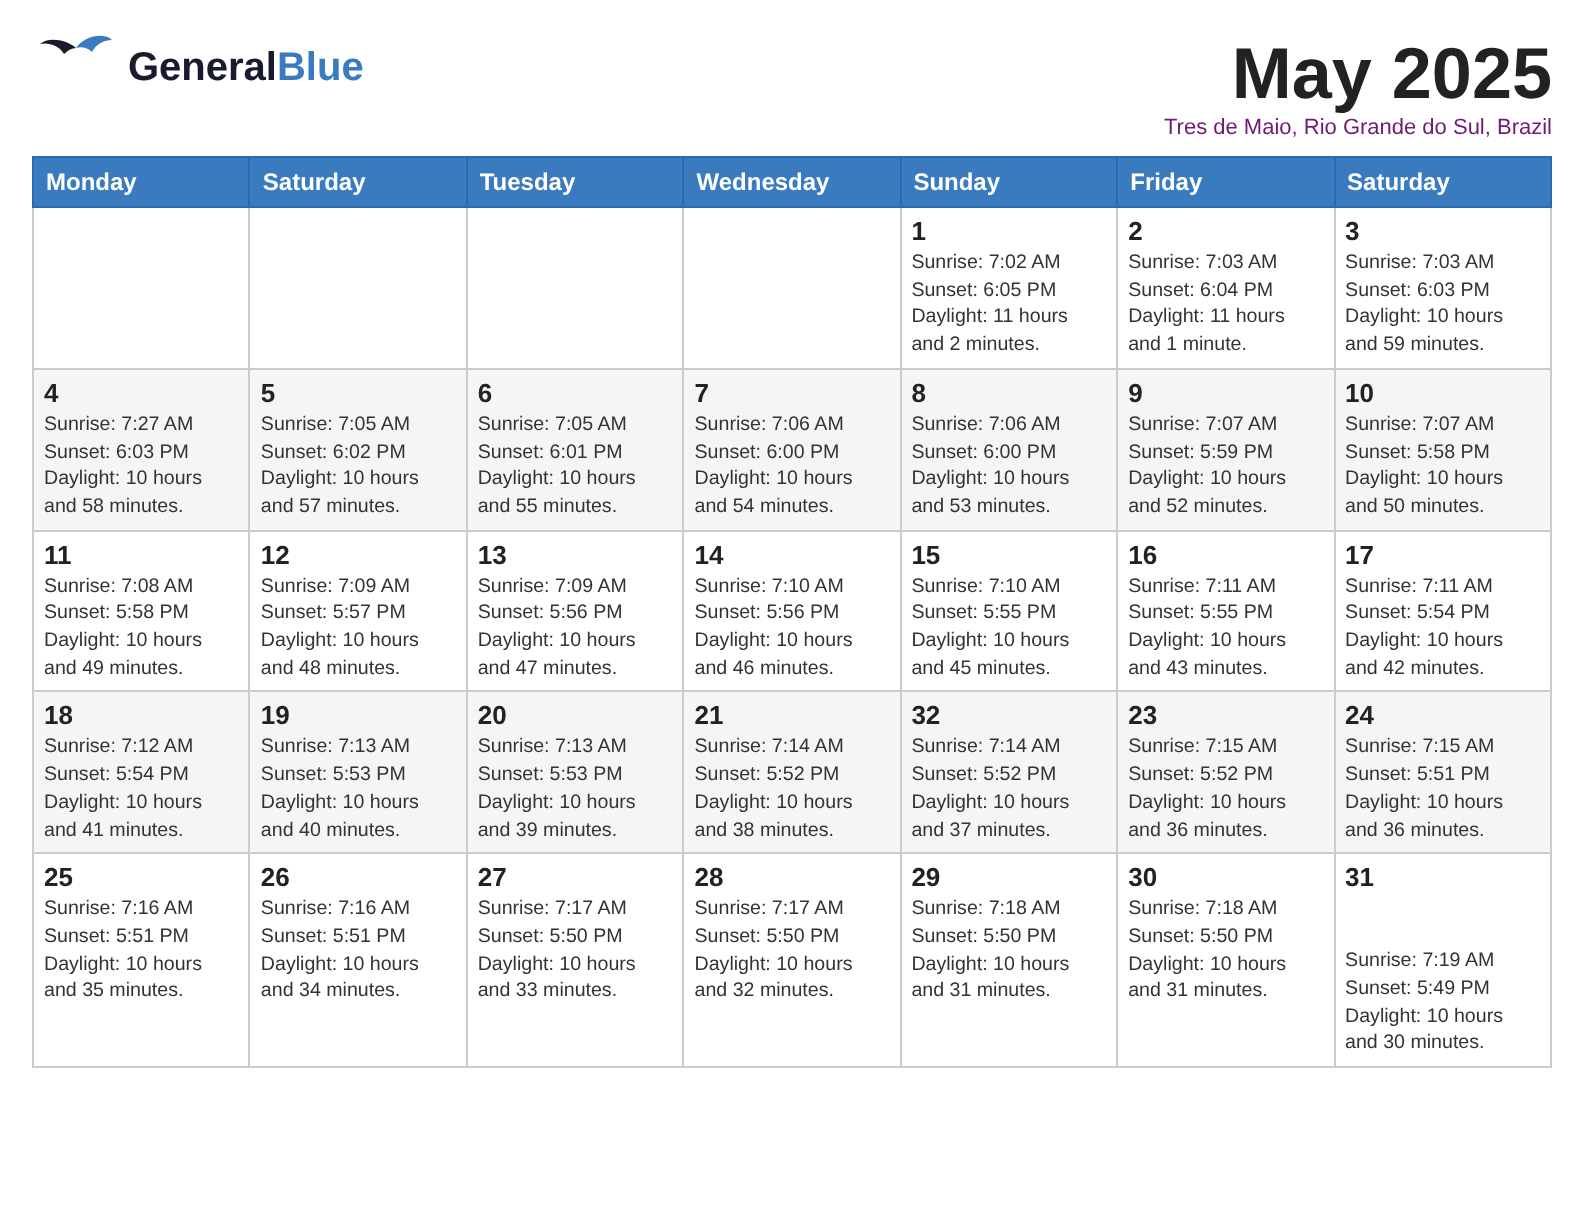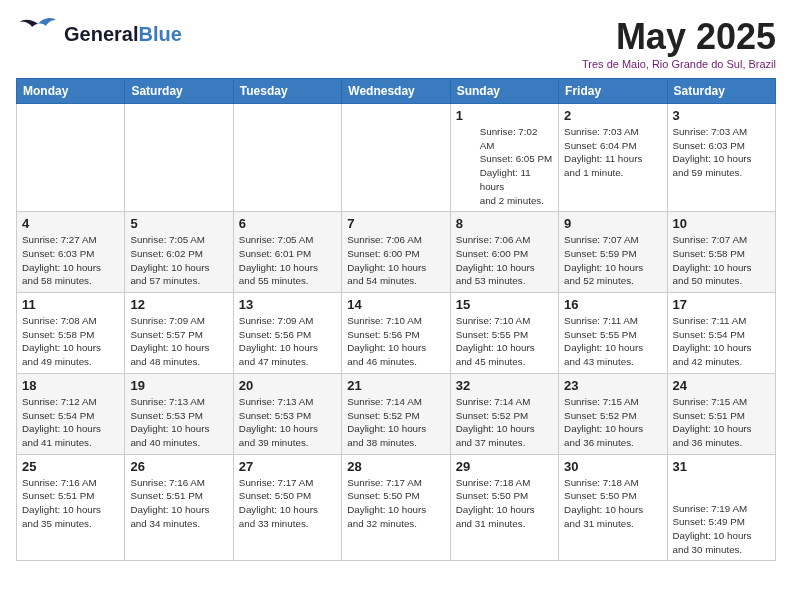--- a/index.html
+++ b/index.html
@@ -114,21 +114,21 @@
       </tr>
   </thead>
   <tbody>
   <tr>
         <td class="empty"></td>
         <td class="empty"></td>
         <td class="empty"></td>
         <td class="empty"></td>
         <td>
           <span class="day-num">1</span>
-          <div class="day-info" style="white-space: pre-line; margin-left: 24px;">Sunrise: 7:02 AM
+          <div class="day-info" style="white-space: pre-line;">Sunrise: 7:02 AM
 Sunset: 6:05 PM
 Daylight: 11 hours
 and 2 minutes.</div>
         </td>
         <td>
           <span class="day-num">2</span>
           <div class="day-info" style="white-space: pre-line;">Sunrise: 7:03 AM
 Sunset: 6:04 PM
 Daylight: 11 hours
 and 1 minute.</div>

